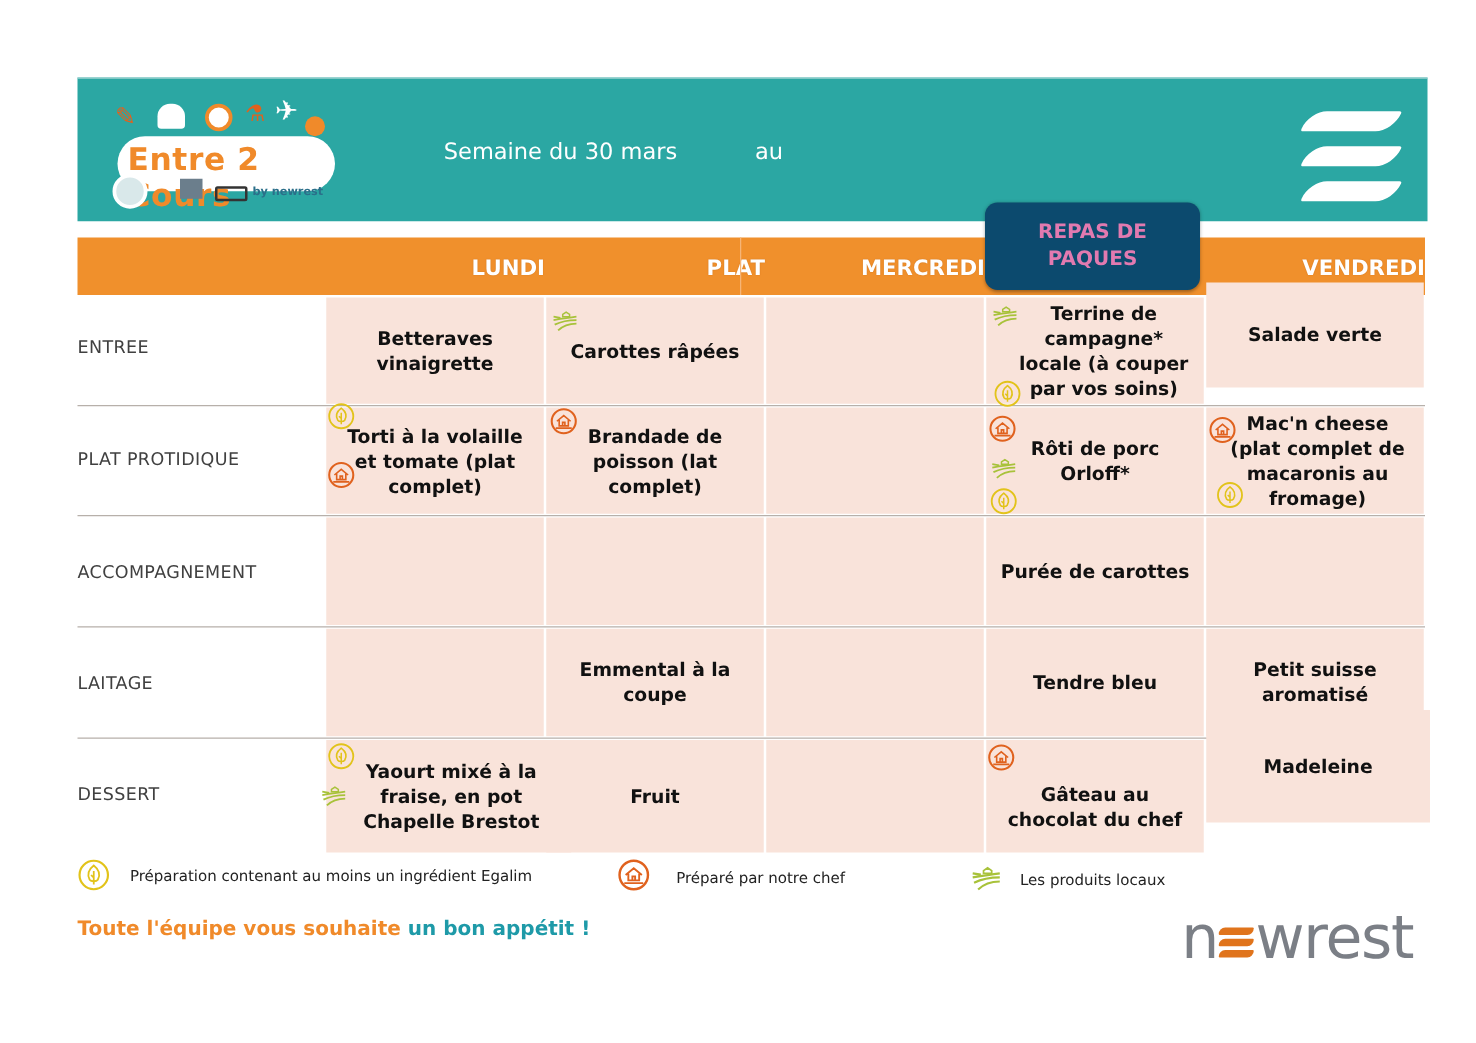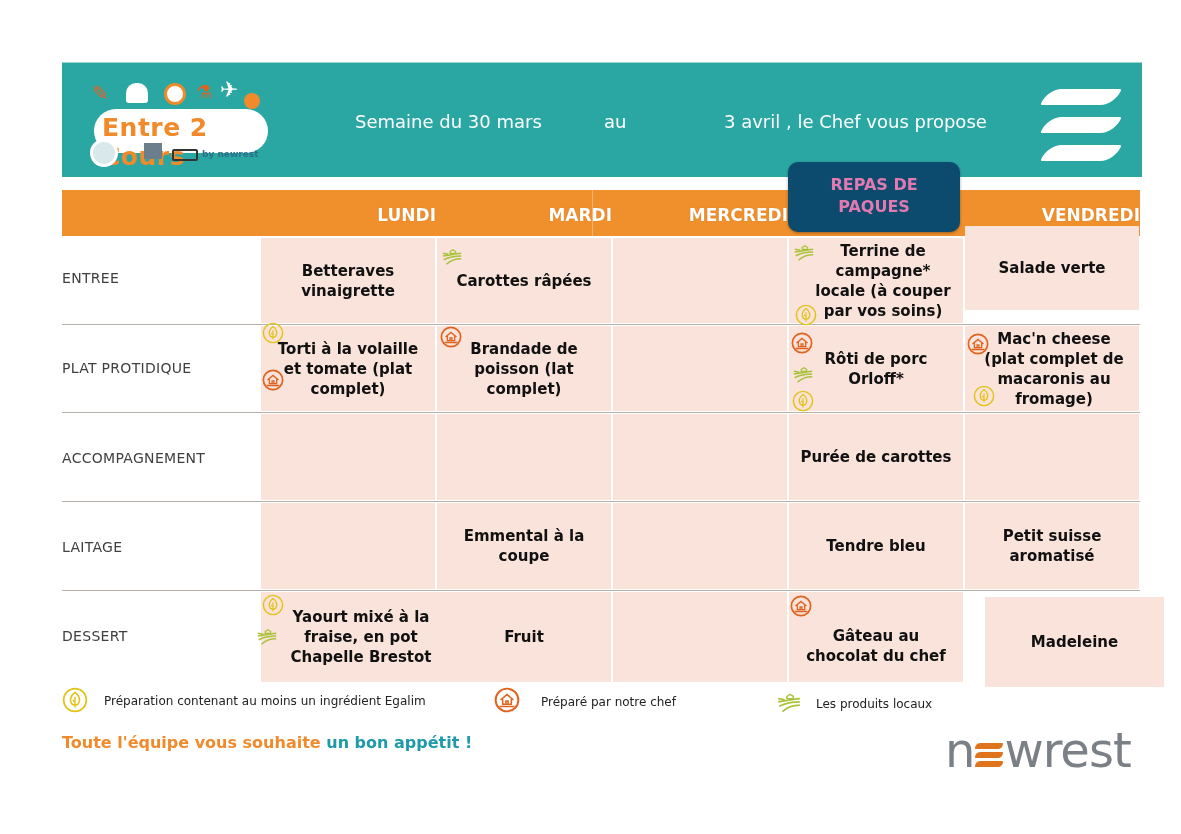--- a/index.html
+++ b/index.html
@@ -99,31 +99,30 @@
     <span class="logo-ico" style="left:136px;top:0px;color:#fff;font-size:22px;">✈</span>
     <span class="logo-ico" style="left:160px;top:16px;width:16px;height:16px;background:#f08a2a;border-radius:50%;"></span>
     <div class="logo-text">Entre 2 Cours</div>
     <span class="logo-ico" style="left:6px;top:62px;width:22px;height:22px;border:3px solid #fff;border-radius:50%;background:#d9e8ea;"></span>
     <span class="logo-ico" style="left:60px;top:66px;width:18px;height:16px;background:#6b7e8c;"></span>
     <span class="logo-ico" style="left:88px;top:72px;width:22px;height:8px;border:2px solid #333;border-radius:2px;"></span>
     <div class="logo-by">by newrest</div>
   </div>
   <div class="banner-text" style="left:254px;margin-left:39px;">Semaine du 30 mars</div>
   <div class="banner-text" style="left:542px;">au</div>
-  <div class="banner-text" style="left:662px;">3 avril , le Chef vous propose</div>
   <div class="waves">
     <div class="wave" style="top:4px;"></div>
     <div class="wave" style="top:32px;"></div>
     <div class="wave" style="top:60px;"></div>
   </div>
 </div>
 
 <div class="header-bar">
   <div class="day" style="left:198px;width:176px;">LUNDI</div>
-  <div class="day" style="left:374px;width:176px;">MARDI</div>
+  <div class="day" style="left:374px;width:176px;">PLAT</div>
   <div class="day-sep" style="left:530px;"></div>
   <div class="day" style="left:550px;width:176px;">MERCREDI</div>
   <div class="day" style="left:902px;width:176px;">VENDREDI</div>
 </div>
 <div class="easter-tab">
   <div>REPAS DE</div>
   <div>PAQUES</div>
 </div>
 
 <div class="row-label" style="top:270px;">ENTREE</div>
@@ -158,21 +157,21 @@
 <div class="cell" style="left:261px;top:503px;width:174px;height:86px;"></div>
 <div class="cell" style="left:437px;top:503px;width:174px;height:86px;padding:0 18px;">Emmental à la coupe</div>
 <div class="cell" style="left:613px;top:503px;width:174px;height:86px;"></div>
 <div class="cell" style="left:789px;top:503px;width:174px;height:86px;">Tendre bleu</div>
 <div class="cell" style="left:965px;top:503px;width:174px;height:86px;padding:0 22px;">Petit suisse aromatisé</div>
 
 <div class="cell" style="left:261px;top:592px;width:196px;height:90px;padding:0 2px 0 6px;">Yaourt mixé à la fraise, en pot Chapelle Brestot</div>
 <div class="cell" style="left:437px;top:592px;width:174px;height:90px;">Fruit</div>
 <div class="cell" style="left:613px;top:592px;width:174px;height:90px;"></div>
 <div class="cell" style="left:789px;top:592px;width:174px;height:90px;padding:18px 6px 0 6px;">Gâteau au chocolat du chef</div>
-<div class="cell" style="left:965px;top:597px;width:179px;height:90px;margin-left:20px;">Madeleine</div>
+<div class="cell" style="left:965px;top:568px;width:179px;height:90px;">Madeleine</div>
 
 <svg class="ico" style="left:441px;top:246px;">
     <use href="#sym-local"></use>
   </svg>
 <svg class="ico" style="left:793px;top:242px;">
     <use href="#sym-local"></use>
   </svg>
 <svg class="ico" style="left:795px;top:304px;">
     <use href="#sym-egalim"></use>
   </svg>

